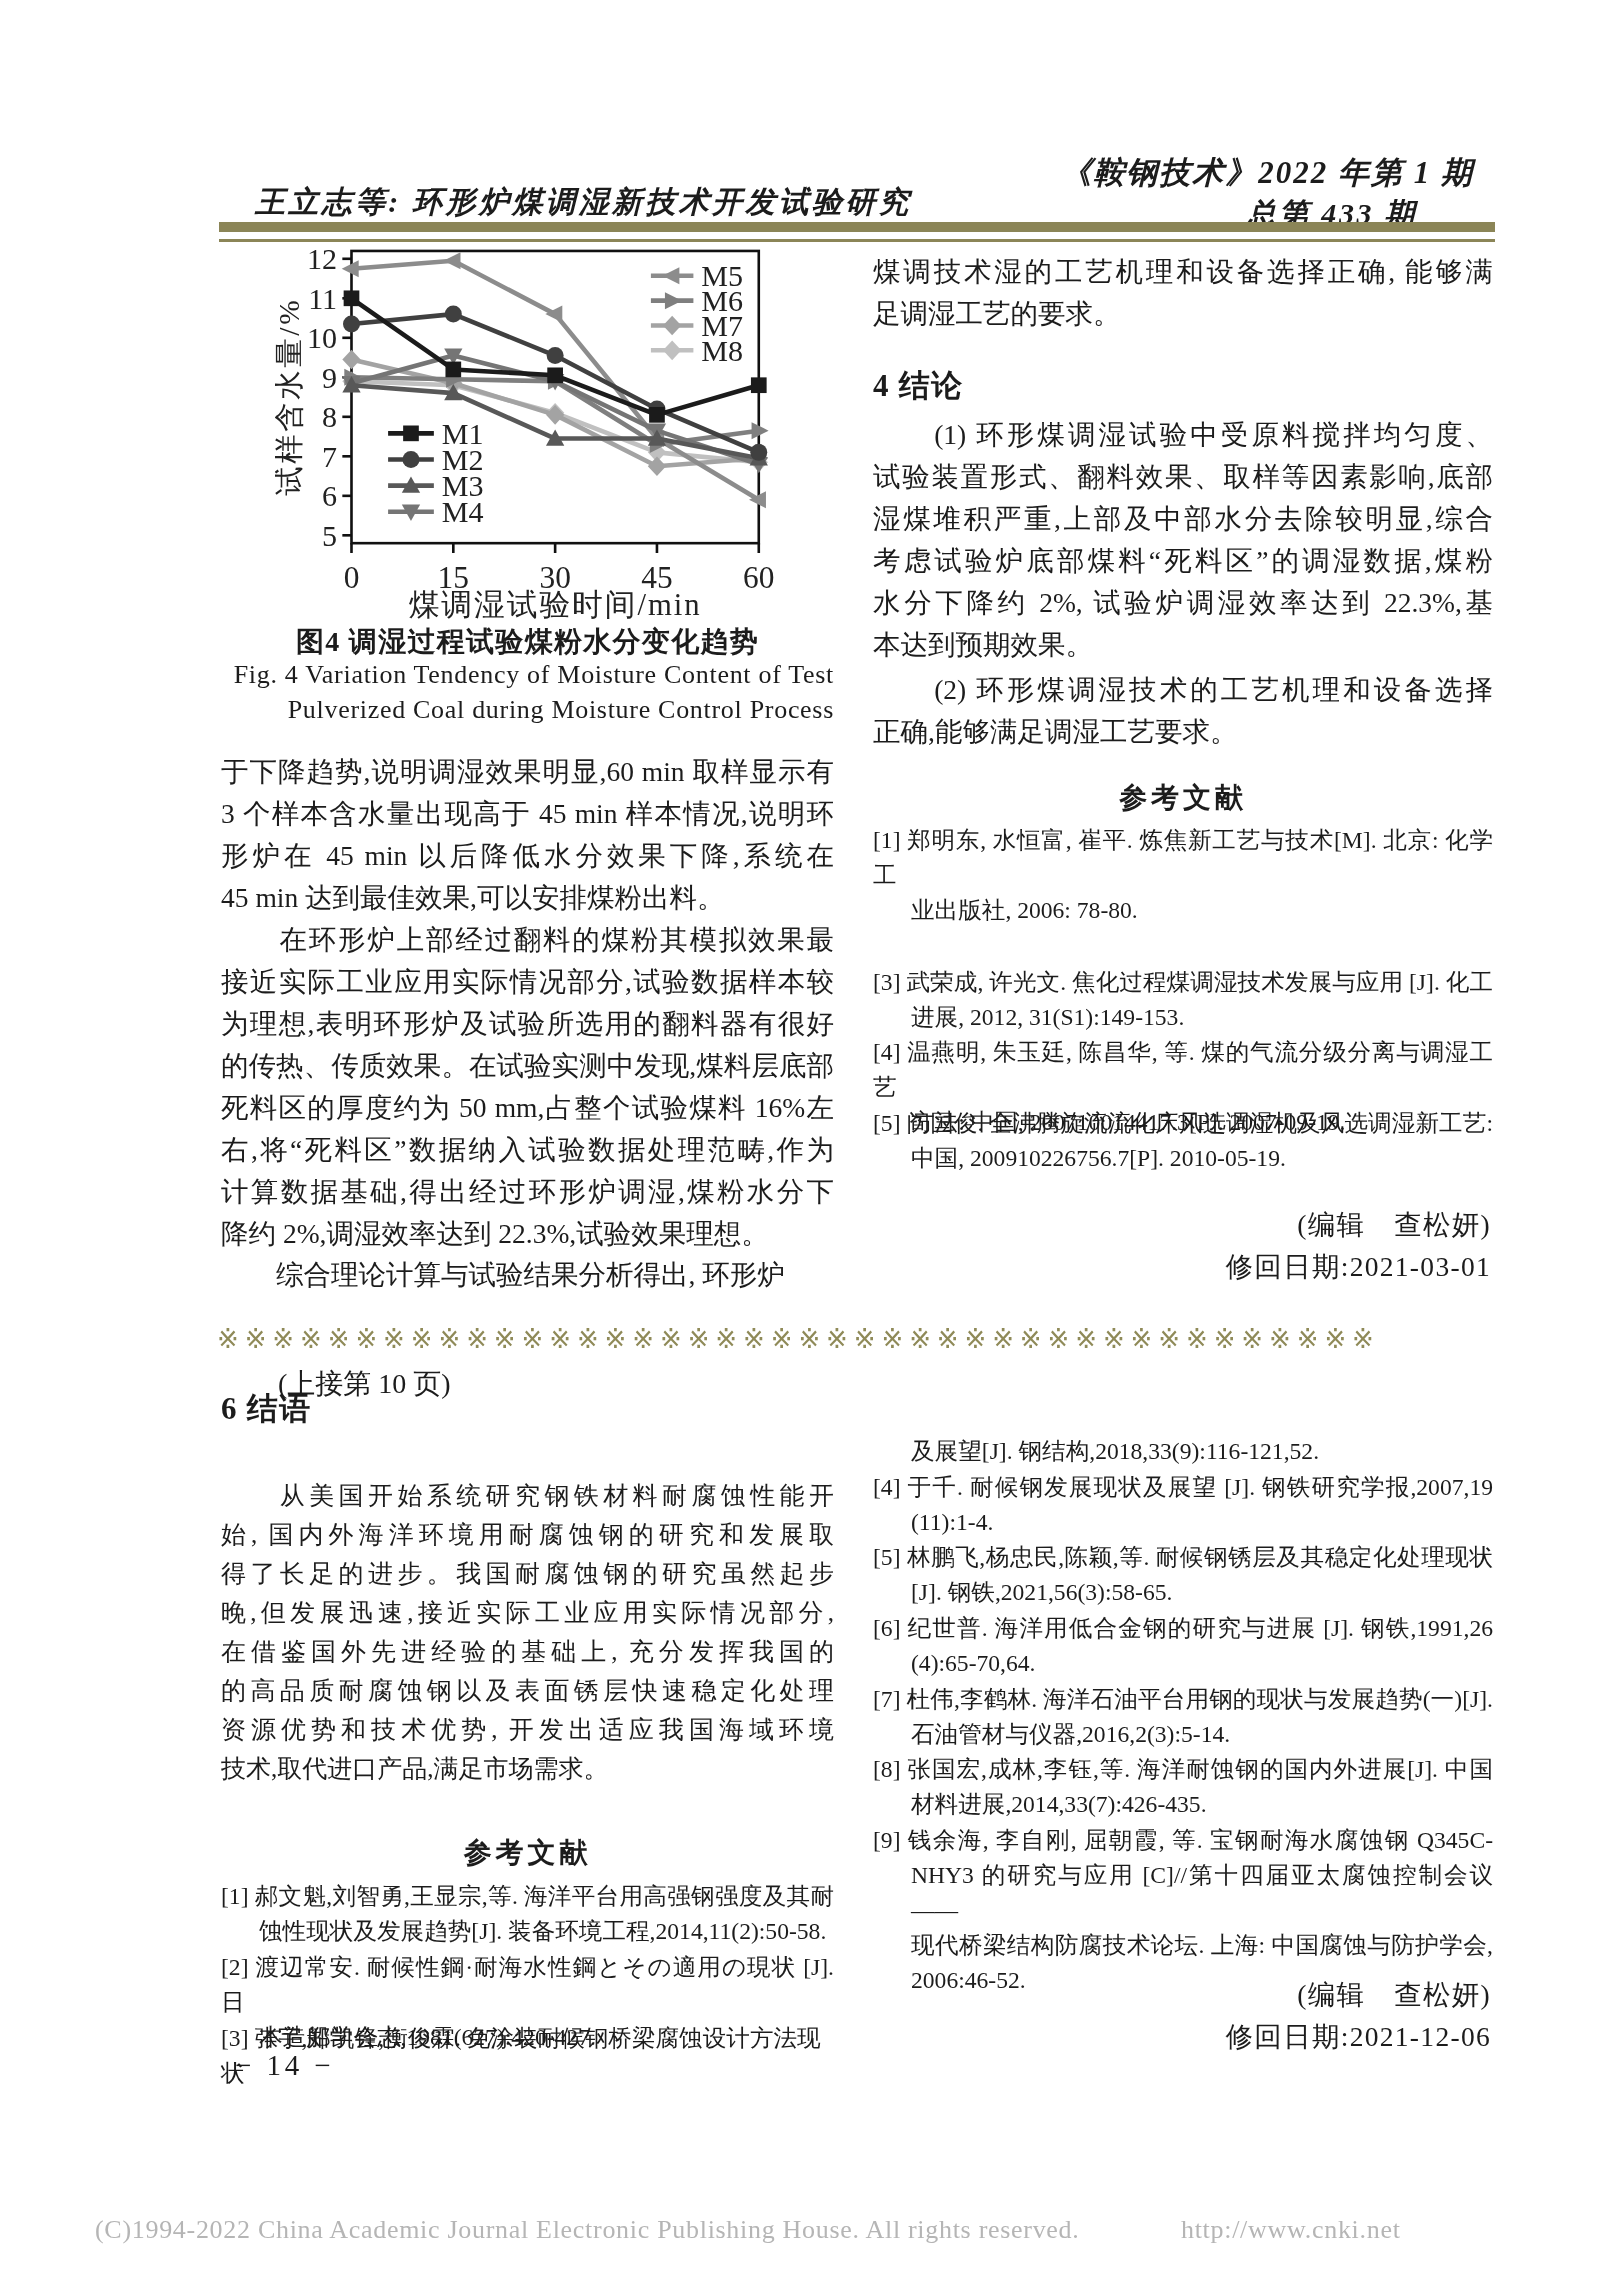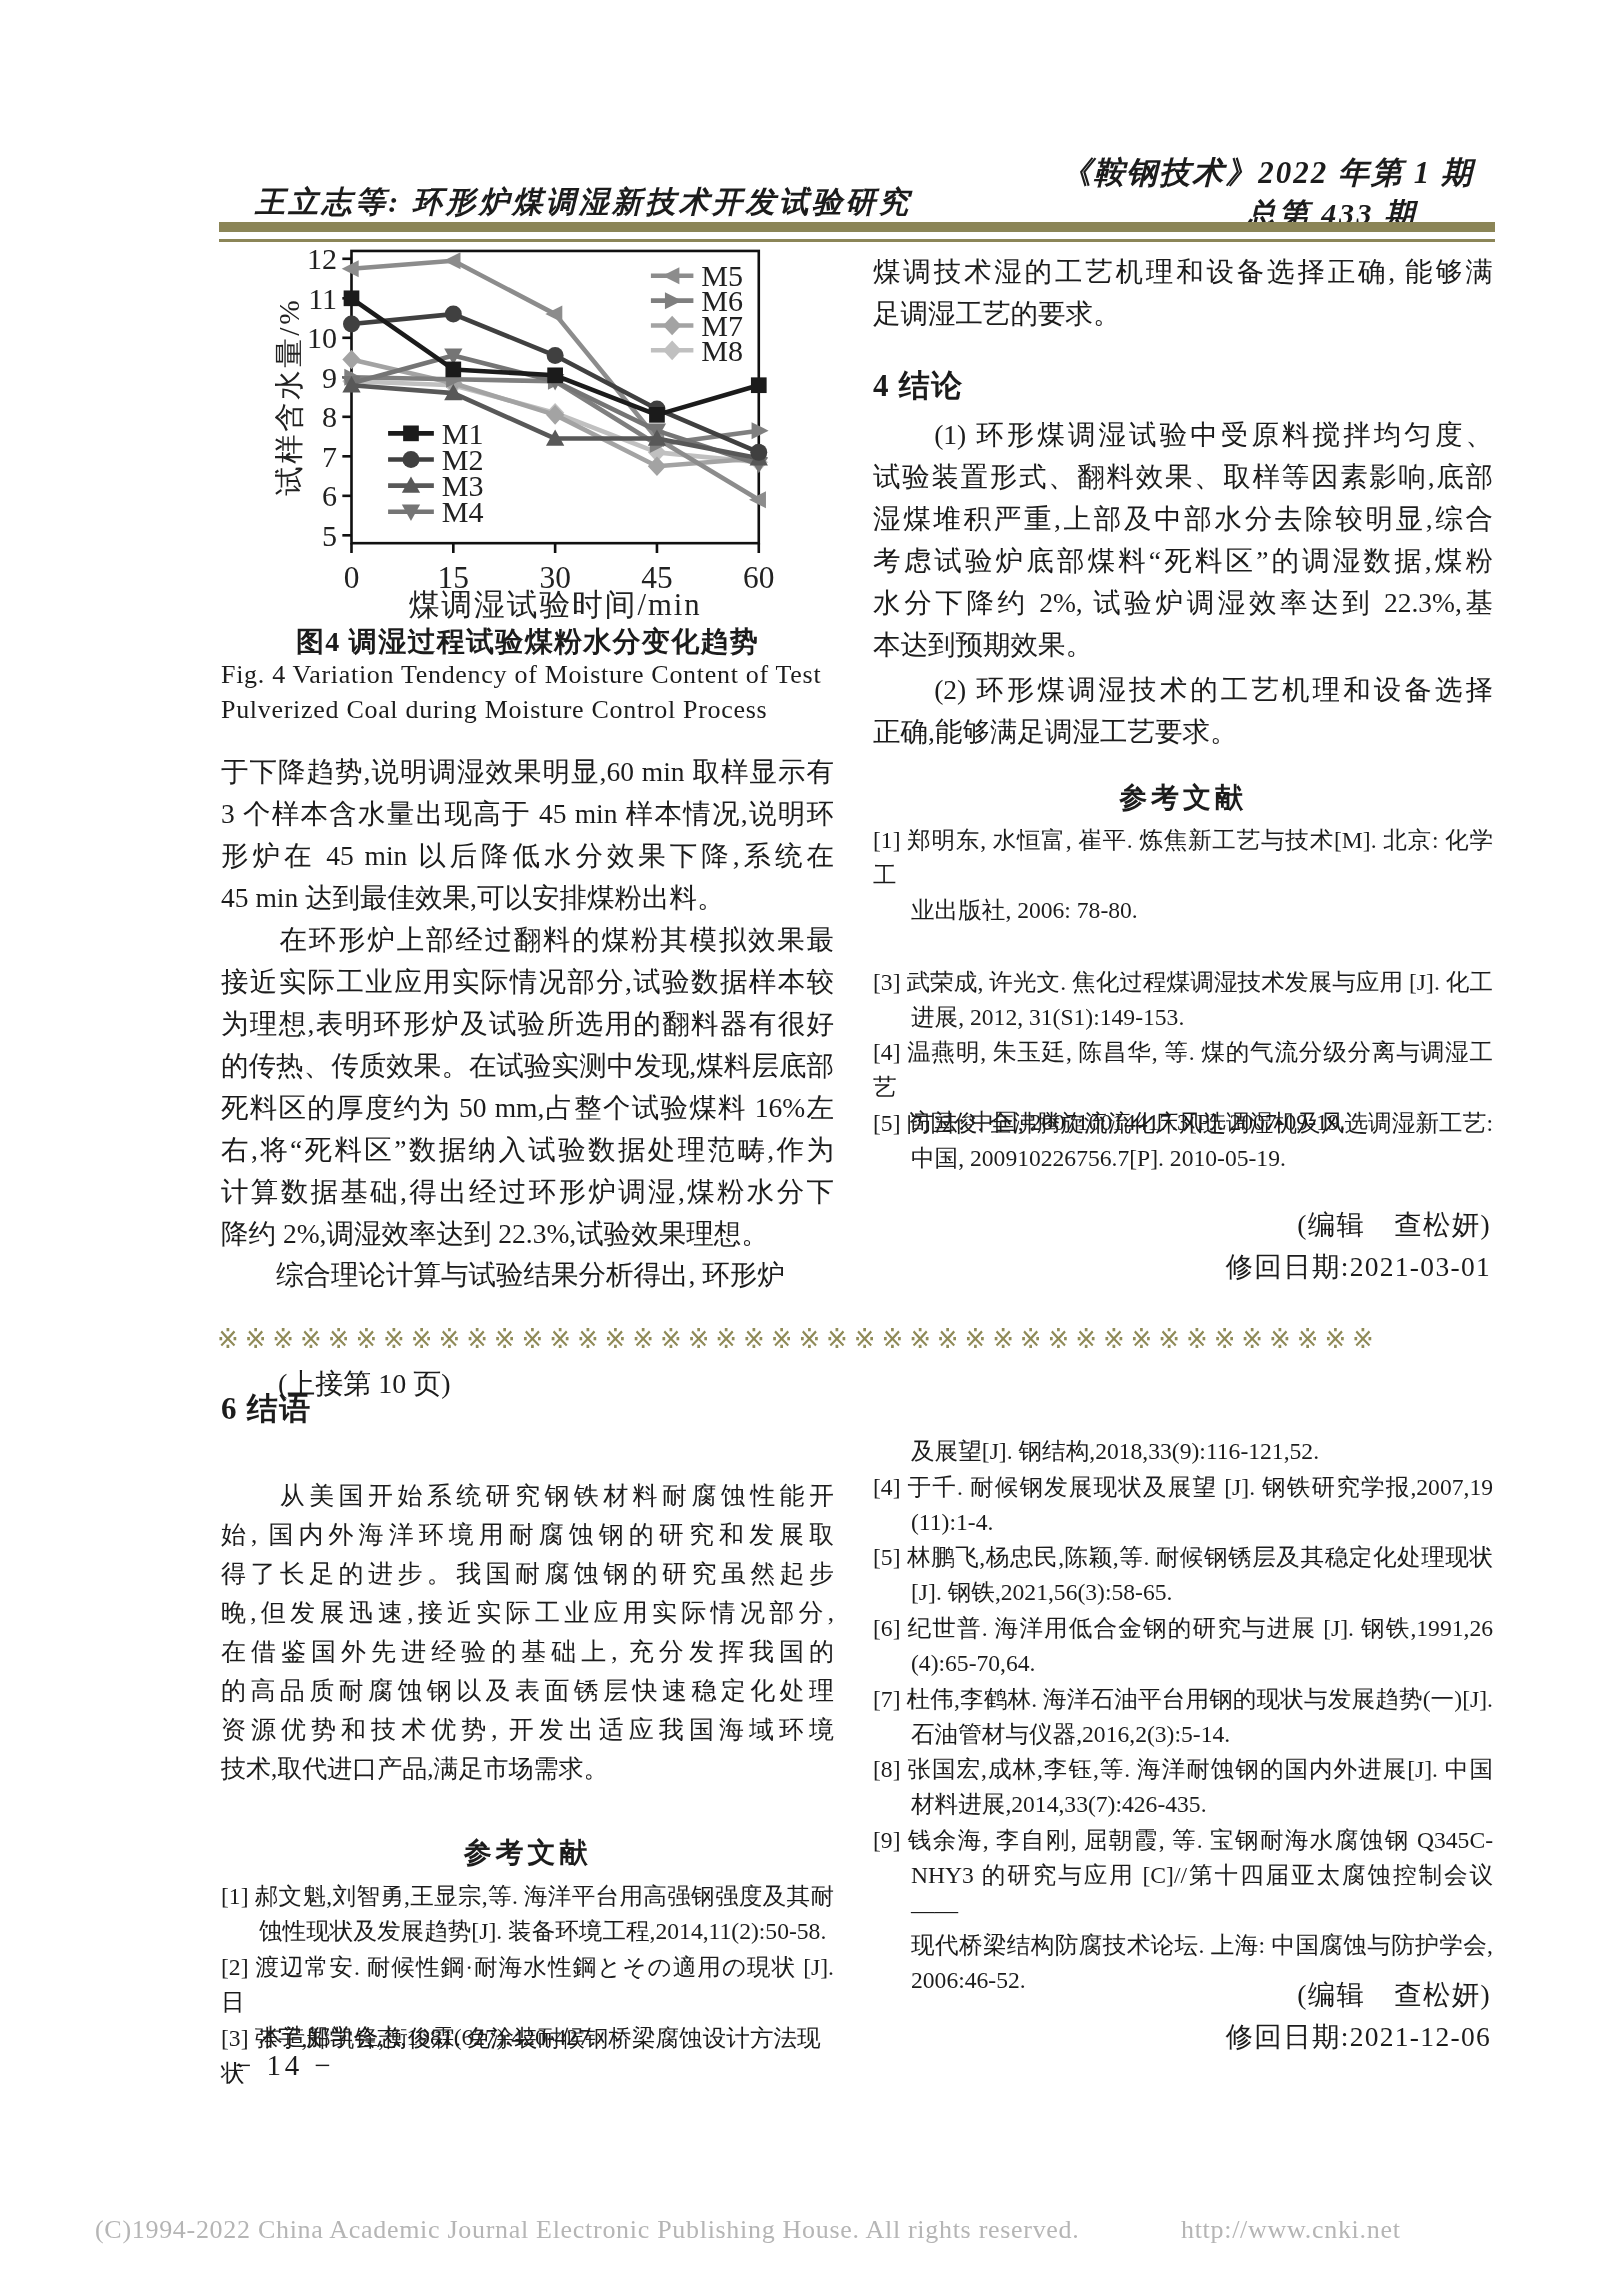--- a/index.html
+++ b/index.html
@@ -37,21 +37,21 @@
   .rightcol{left:834px;width:620px;}
   .heading{font-size:31px;font-weight:bold;letter-spacing:1.3px;}
   .refs-title{font-weight:bold;font-size:28px;text-align:center;letter-spacing:3.9px;}
   .ref{font-size:23.6px;line-height:35px;}
   .ref .tline{white-space:normal;}
   .ref .tline + .tline{padding-left:38px;}
   .ref-cont{font-size:23.6px;line-height:35px;padding-left:38px;}
   .right-note{text-align:right;font-size:27.5px;letter-spacing:1.3px;}
   
   .caption-zh{font-size:28px;font-weight:bold;text-align:center;letter-spacing:1.3px;}
-  .caption-en{font-size:26px;text-align:left;letter-spacing:0.7px;}
+  .caption-en{font-size:26px;text-align:right;letter-spacing:0.7px;}
   
   .divider{
     left:178px;top:1324px;width:1283px;height:39px;
     color:#8f8a58;font-size:26px;letter-spacing:5.9px;white-space:nowrap;overflow:hidden;
     font-family:"DejaVu Sans",sans-serif;
   }
   .continued-note{left:239px;top:1365px;font-size:28px;text-align:right;}
   .page-number{left:196px;top:2049px;font-size:29px;letter-spacing:3.9px;}
   .footer-text{color:#b5b5b5;font-size:26px;letter-spacing:0.7px;}
   svg text{font-family:"Liberation Serif","DejaVu Serif",serif;fill:#222;}

